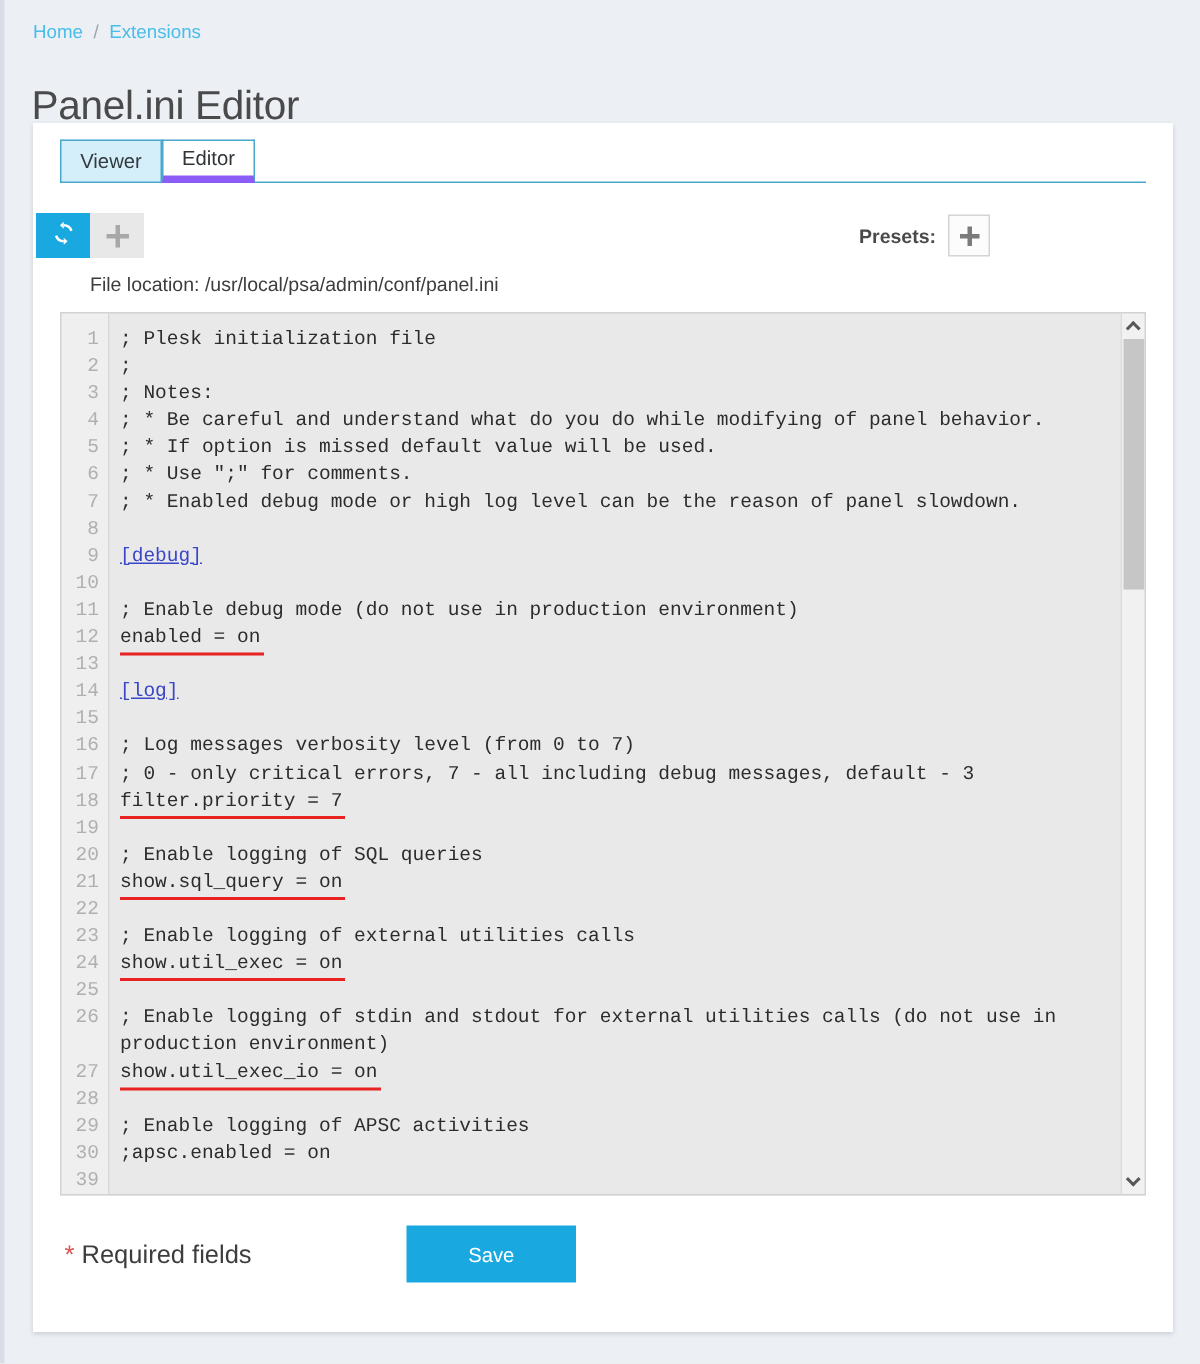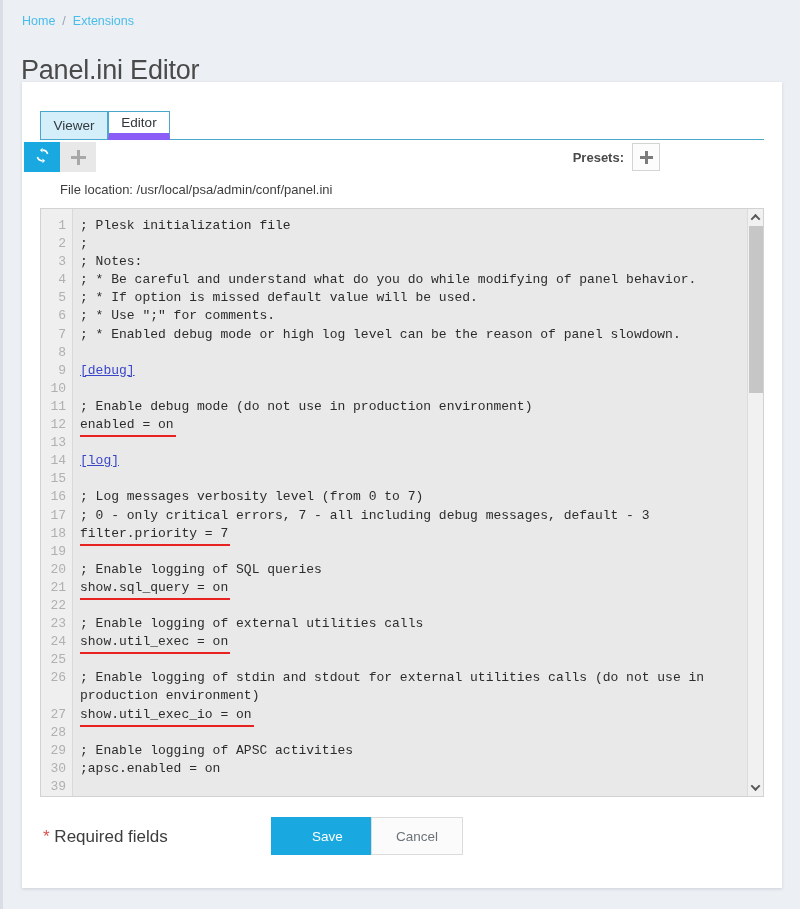--- a/index.html
+++ b/index.html
@@ -41,36 +41,36 @@
   
   .panel {
     position: absolute; left: 22px; top: 82px;
     width: 760px; height: 806px;
     background: #ffffff;
     box-shadow: 0 1px 3px rgba(60,72,88,0.18);
   }
 
   
   .tabs {
-    position: absolute; left: 18px; top: 29px;
+    position: absolute; left: 18px; top: 11px;
     height: 29px; width: 724px;
     border-bottom: 1px solid #4aa8cd;
   }
   .tab {
     position: absolute; top: 0; height: 29px;
     display: flex; align-items: center; justify-content: center;
     padding: 0 14px;
     font-size: 13.5px; color: #333a40;
     border: 1px solid #4aa8cd;
     cursor: pointer;
     background: #d4eff9;
   }
   .tab.active {
     background: #ffffff;
-    border-bottom: 7px solid #8b5cf6;
+    border-bottom: 5px solid #8b5cf6;
     color: #2f3539;
     z-index: 2;
   }
   #tab0 { left: 0px; width: 68px; }
   #tab1 { left: 68px; width: 62px; }
 
   
   .toolbar {
     position: absolute; left: 2px; top: 60px;
     width: 636px; height: 30px; font-weight: bold;
@@ -316,16 +316,15 @@
       <div class="sb-thumb"></div>
       <div class="sb-arrow down">
         <span class="sb-chev"></span>
       </div>
     </div>
   </div>
 
   <div class="footer">
     <div class="required-note"><span class="star">*</span><span> Required fields</span></div>
     <button class="btn-save">Save</button>
-    <button class="btn-cancel">Cancel</button>
   </div>
 
 </div>
 
 </body></html>

